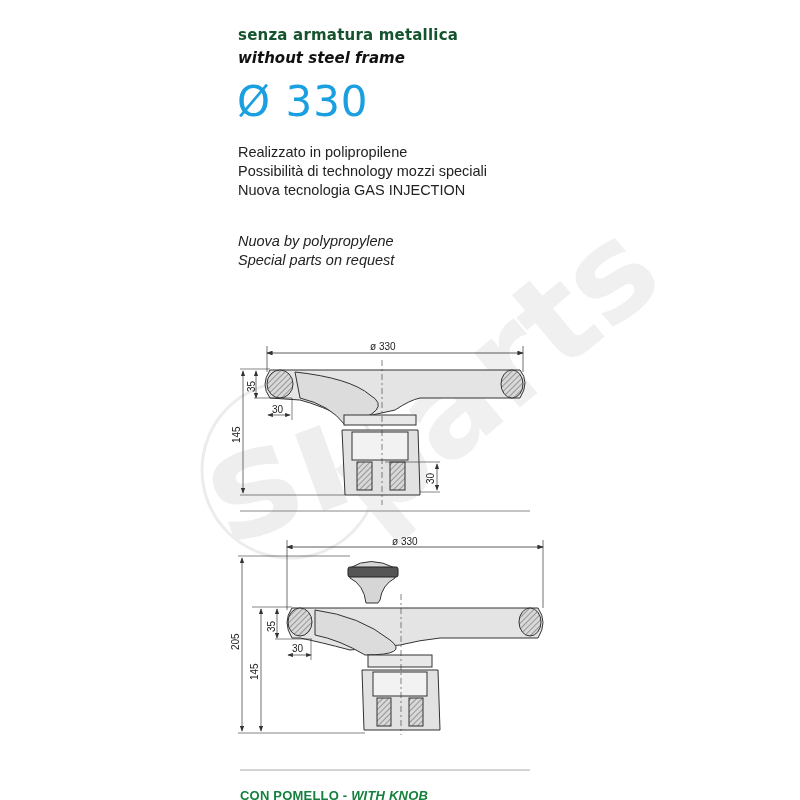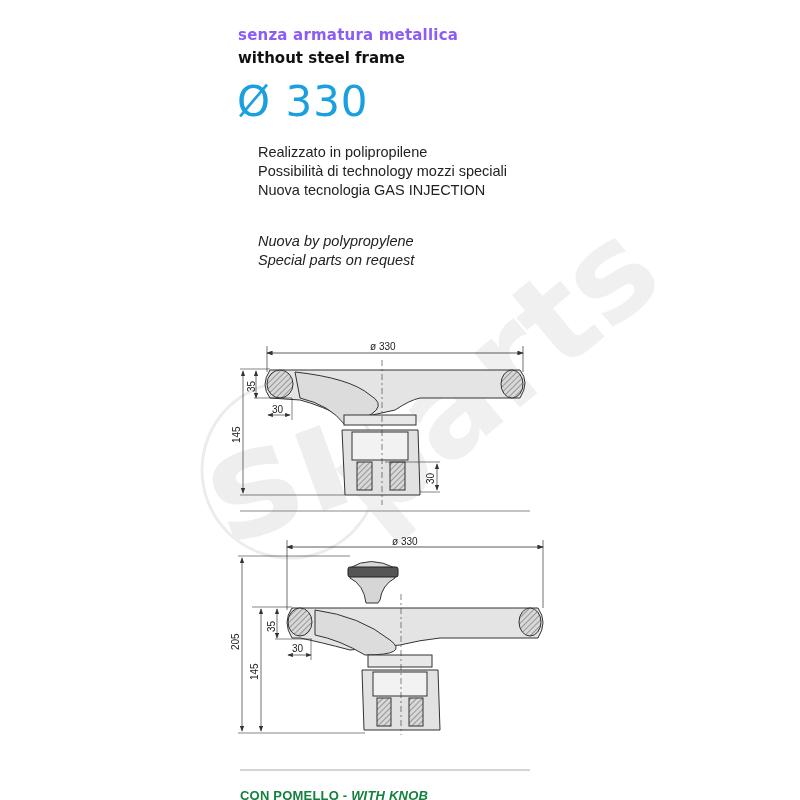--- a/index.html
+++ b/index.html
@@ -1,20 +1,20 @@
 <!DOCTYPE html>
 <html><head>
 <meta charset="utf-8">
 <style>
   html, body { margin: 0; padding: 0; background: #ffffff; }
   body { width: 800px; height: 800px; position: relative; overflow: hidden; font-family: "Liberation Sans", sans-serif; }
-  .title-it { position: absolute; left: 238px; top: 26px; font-family: "DejaVu Sans", sans-serif; font-weight: bold; font-size: 15px; color: #8b5cf6; letter-spacing: 0.2px; }
-  .title-en { position: absolute; left: 238px; top: 49px; font-family: "DejaVu Sans", sans-serif; font-weight: bold; font-size: 15px; color: #111; }
+  .title-it { position: absolute; left: 238px; top: 26px; font-family: "DejaVu Sans", sans-serif; font-weight: bold; font-size: 15px; color: #14532d; letter-spacing: 0.2px; }
+  .title-en { position: absolute; left: 238px; top: 49px; font-family: "DejaVu Sans", sans-serif; font-weight: bold; font-style: italic; font-size: 15px; color: #111; }
   .size { position: absolute; left: 237px; top: 78px; font-family: "DejaVu Sans", sans-serif; font-size: 42px; color: #1a9fe0; letter-spacing: 1px; line-height: 48px; }
-  .feat { position: absolute; left: 238px; font-size: 14.5px; color: #222; line-height: 19px; margin-left: 20px; }
+  .feat { position: absolute; left: 238px; font-size: 14.5px; color: #222; line-height: 19px; }
   .feat-it { top: 143px; }
   .feat-en { top: 232px; font-style: italic; }
   .feat div { white-space: nowrap; }
   .drawing { position: absolute; left: 0; top: 0; }
   .caption { position: absolute; left: 240px; top: 788px; font-size: 13px; font-weight: bold; color: #15803d; letter-spacing: 0.2px; }
   .caption i { font-style: italic; }
   .watermark { position: absolute; left: 0; top: 0; pointer-events: none; }
 </style>
 </head>
 <body>

